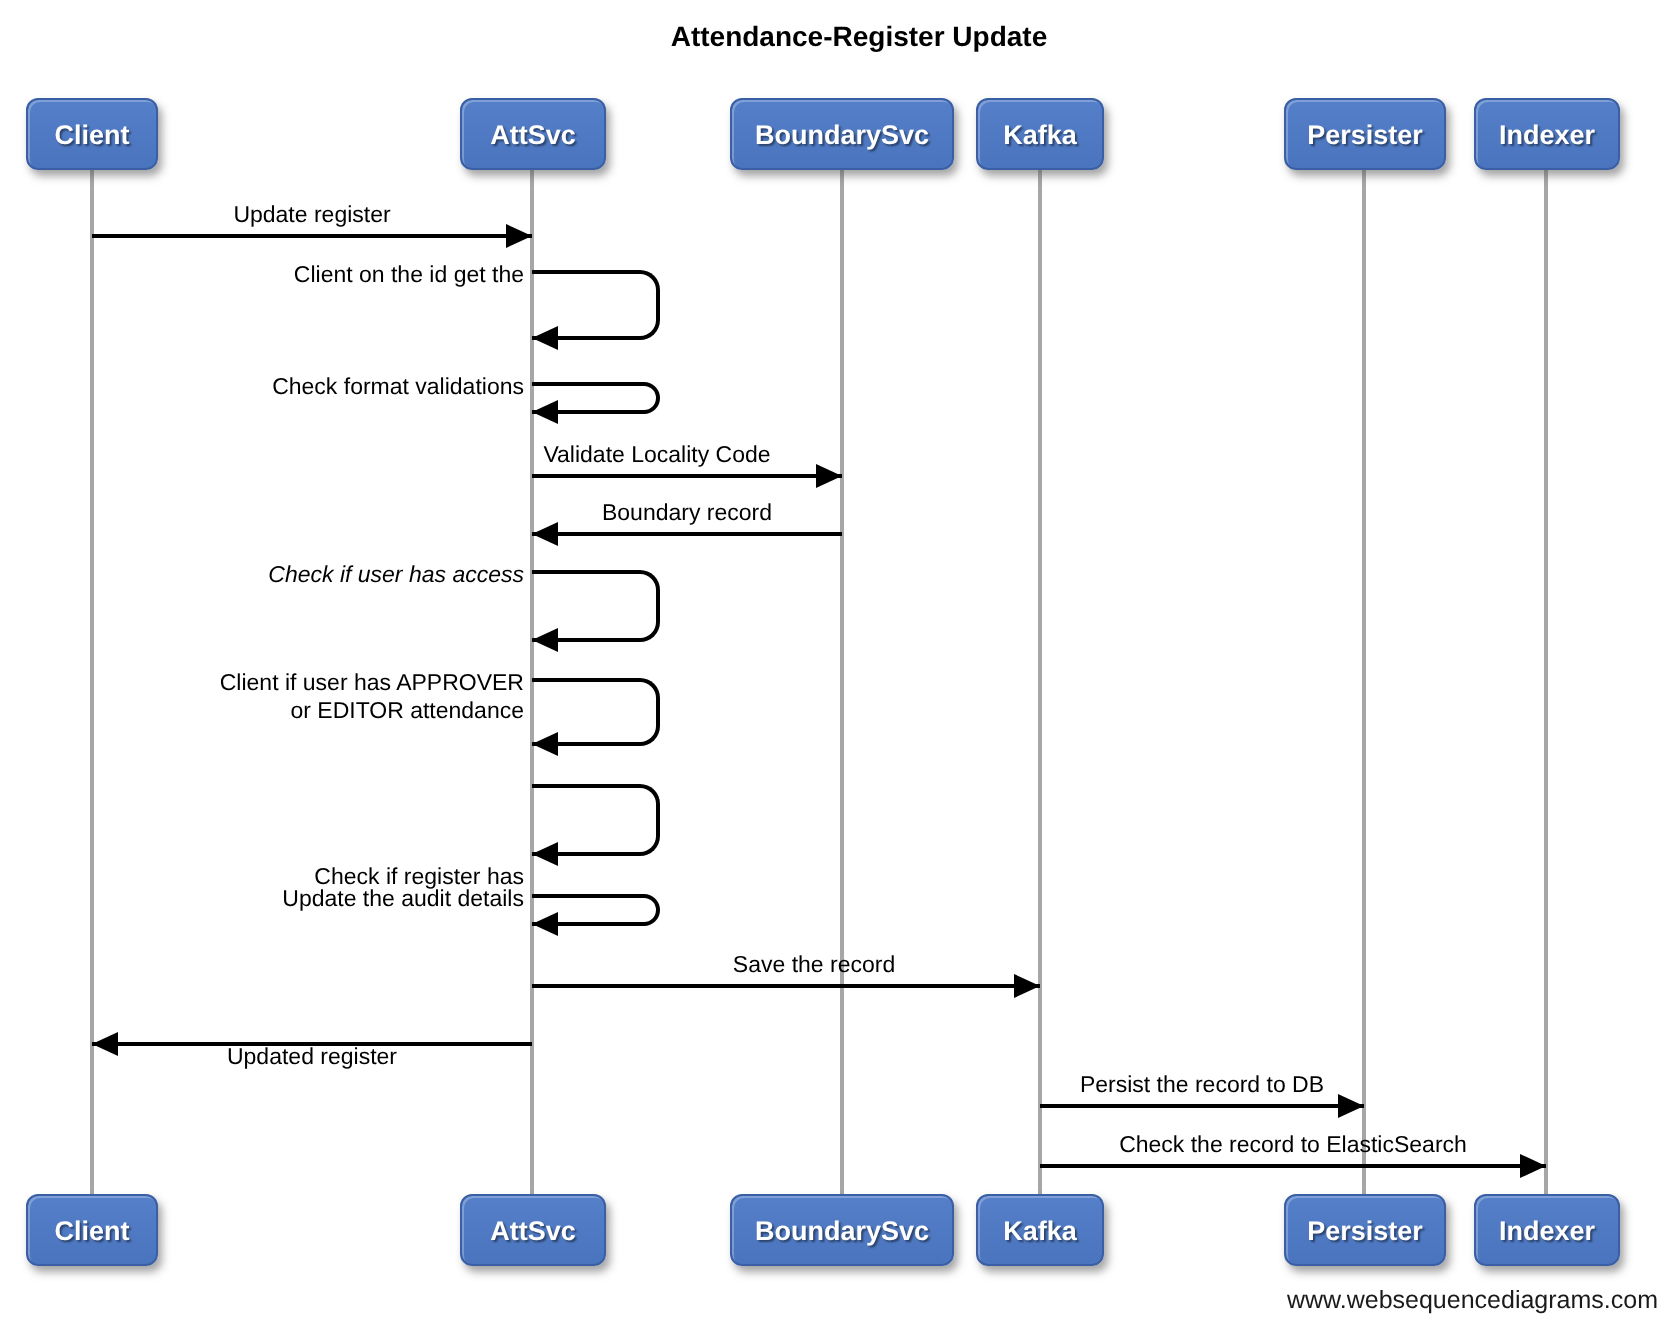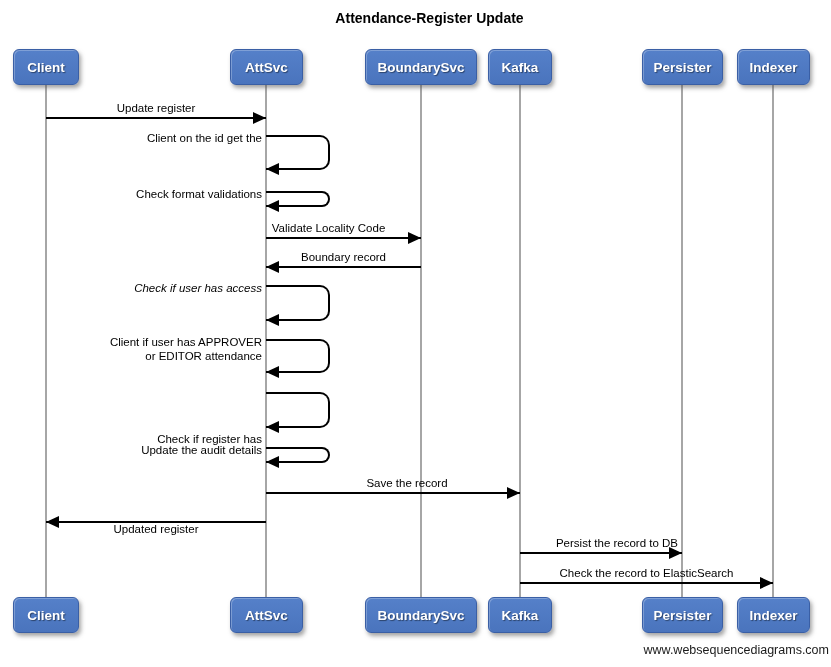--- a/index.html
+++ b/index.html
@@ -164,21 +164,21 @@
       <div class="arrowhead left" style="left: 266px; top: 456px;"></div>
       <div class="self-label" style="left: 2px; width: 260px; top: 443px;">
         <div>Update the audit details</div>
       </div>
       <div class="msg-label" style="left: 266px; width: 282px; top: 476px;">Save the record</div>
       <div class="msg-line" style="left: 266px; width: 254px; top: 492px;"></div>
       <div class="arrowhead right" style="left: 507px; top: 487px;"></div>
       <div class="msg-label" style="left: 46px; width: 220px; top: 505px; margin-top: 17px;">Updated register</div>
       <div class="msg-line" style="left: 46px; width: 220px; top: 521px;"></div>
       <div class="arrowhead left" style="left: 46px; top: 516px;"></div>
-      <div class="msg-label" style="left: 536px; width: 162px; top: 536px;">Persist the record to DB</div>
+      <div class="msg-label" style="left: 520px; width: 162px; top: 536px;">Persist the record to DB</div>
       <div class="msg-line" style="left: 520px; width: 162px; top: 552px;"></div>
       <div class="arrowhead right" style="left: 669px; top: 547px;"></div>
       <div class="msg-label" style="left: 520px; width: 253px; top: 566px;">Check the record to ElasticSearch</div>
       <div class="msg-line" style="left: 520px; width: 253px; top: 582px;"></div>
       <div class="arrowhead right" style="left: 760px; top: 577px;"></div>
     </div>
   <div class="watermark">www.websequencediagrams.com</div>
 </div>
 
 </body></html>

